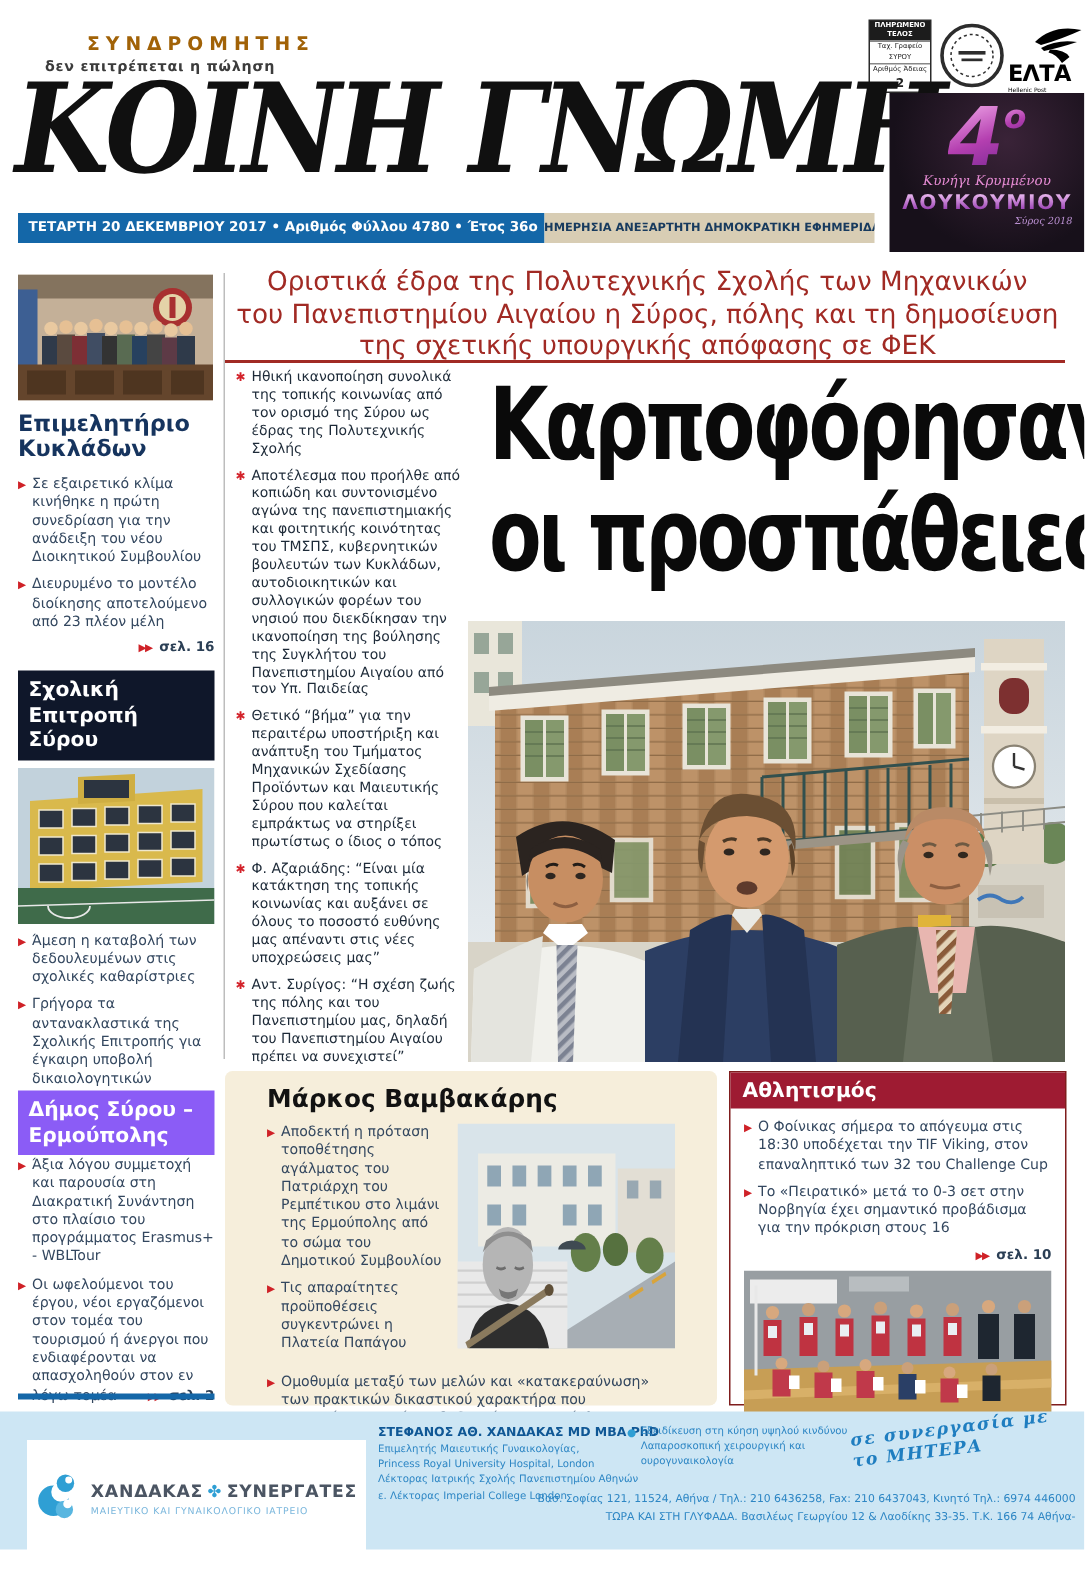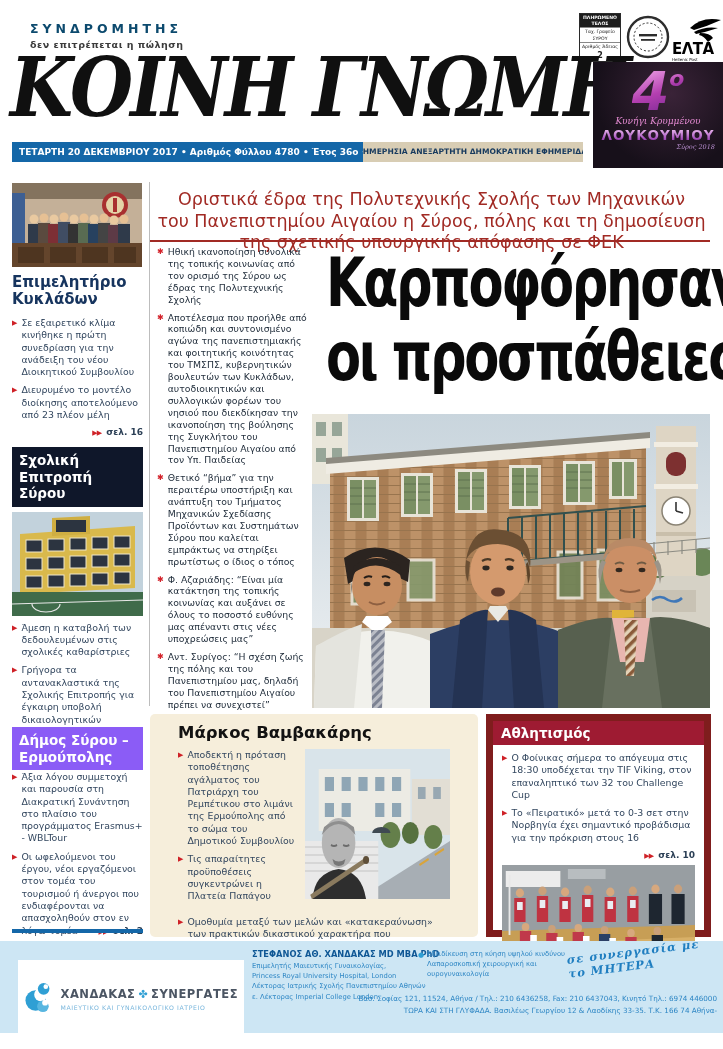--- a/index.html
+++ b/index.html
@@ -1,21 +1,21 @@
 <!DOCTYPE html>
 <html lang="el"><head>
 <meta charset="utf-8">
 <style>
   html,body{margin:0;padding:0;background:#fff;}
   .page{position:relative;width:723px;height:1049px;background:#fff;overflow:hidden;
         font-family:"DejaVu Sans",sans-serif;-webkit-font-smoothing:antialiased;}
   .abs{position:absolute;}
 
   
-  .subscriber-label{color:#0c4a6e;font-weight:bold;font-size:12.5px;letter-spacing:4px;}
+  .subscriber-label{color:#a16207;font-weight:bold;font-size:12.5px;letter-spacing:4px;margin-left:28px;}
   .subscriber-note{color:#3c3c3c;font-weight:bold;font-size:9.5px;letter-spacing:.5px;margin-top:3px;}
   .masthead{font-family:"DejaVu Serif",serif;font-style:italic;font-weight:bold;font-size:74px;
             letter-spacing:-3px;color:#101010;white-space:nowrap;line-height:92px;
             transform:scale(.98,1.12);transform-origin:left bottom;}
   .paidbox{width:40px;height:47px;border:1px solid #2a2a2a;background:#fff;font-size:4.6px;
            color:#222;text-align:center;line-height:1.25;}
   .paidbox .pb-head{background:#1c1c1c;color:#fff;font-weight:bold;padding:1px 0;font-size:4.6px;}
   .paidbox .pb-row{border-top:1px solid #888;padding:1px 0;}
   .paidbox .pb-num{font-size:8px;font-weight:bold;}
   .elta-label{font-weight:bold;font-size:15px;color:#000;letter-spacing:-.5px;line-height:1;}
@@ -62,21 +62,21 @@
   .photo-frame{display:block;width:100%;}
   .blue-rule{background:#1467a8;height:4px;}
 
   
   .vam-box{background:#f6eedb;border-radius:5px;padding:9px 28px;box-sizing:border-box;}
   .vam-title{font-weight:bold;font-size:16.5px;color:#121212;margin-bottom:7px;}
   .vam-row{display:flex;}
   .vam-bullets{width:118px;flex:none;}
   .vam-photo{flex:1;margin-left:9px;height:150px;}
   .vam-wide{margin-top:7px;}
-  .sports-box{background:#fff;border:7px solid #7f1d1d;box-sizing:border-box;}
+  .sports-box{background:#fff;border:1px solid #7f1d1d;box-sizing:border-box;}
   .sports-head{background:#9e1b32;color:#fff;font-weight:bold;font-size:13.5px;padding:4px 8px;}
   .sports-inner{padding:7px 9px 6px 9px;}
   .sports-photo{margin-top:5px;height:104px;}
 
   
   .banner{background:#cde6f4;}
   .logobox{background:#fff;display:flex;align-items:center;box-sizing:border-box;padding:4px 6px;}
   .logo-texts{margin-left:6px;}
   .logo-name{font-weight:bold;font-size:11.5px;color:#4b5563;letter-spacing:.5px;white-space:nowrap;}
   .logo-cross{color:#2f9fd4;font-size:11px;margin:0 3px;}
@@ -141,21 +141,21 @@
   <div class="abs adbox" style="left:593px;top:62px;width:130px;height:106px;">
     <div style="display:flex;justify-content:center;align-items:flex-start;">
       <span class="ad-big">4</span>
       <span class="ad-big" style="font-size:22px;line-height:30px;">ο</span>
     </div>
     <div class="ad-script">Κυνήγι Κρυμμένου</div>
     <div class="ad-word">ΛΟΥΚΟΥΜΙΟΥ</div>
     <div class="ad-sub">Σύρος 2018</div>
   </div>
 
-  <div class="abs kicker" style="left:150px;top:189px;width:563px;">
+  <div class="abs kicker" style="left:150px;top:178px;width:563px;">
     <div>Οριστικά έδρα της Πολυτεχνικής Σχολής των Μηχανικών</div>
     <div>του Πανεπιστημίου Αιγαίου η Σύρος, πόλης και τη δημοσίευση</div>
     <div>της σχετικής υπουργικής απόφασης σε ΦΕΚ</div>
   </div>
   <div class="abs red-rule" style="left:150px;top:240px;width:560px;"></div>
 
   <div class="abs" style="left:149px;top:182px;width:1px;height:524px;background:#bdbdbd;"></div>
 
   <div class="abs" style="left:12px;top:183px;width:130px;height:84px;">
     <svg class="photo-frame" width="130" height="84" viewBox="0 0 130 84">
@@ -276,21 +276,21 @@
     <div class="b-item">
       <span class="star">✱</span>
       <span class="mid-text">Ηθική ικανοποίηση συνολικά της τοπικής κοινωνίας από τον ορισμό της Σύρου ως έδρας της Πολυτεχνικής Σχολής</span>
     </div>
     <div class="b-item">
       <span class="star">✱</span>
       <span class="mid-text">Αποτέλεσμα που προήλθε από κοπιώδη και συντονισμένο αγώνα της πανεπιστημιακής και φοιτητικής κοινότητας του ΤΜΣΠΣ, κυβερνητικών βουλευτών των Κυκλάδων, αυτοδιοικητικών και συλλογικών φορέων του νησιού που διεκδίκησαν την ικανοποίηση της βούλησης της Συγκλήτου του Πανεπιστημίου Αιγαίου από τον Υπ. Παιδείας</span>
     </div>
     <div class="b-item">
       <span class="star">✱</span>
-      <span class="mid-text">Θετικό “βήμα” για την περαιτέρω υποστήριξη και ανάπτυξη του Τμήματος Μηχανικών Σχεδίασης Προϊόντων και Συστημάτων Σύρου που καλείται εμπράκτως να στηρίξει πρωτίστως ο ίδιος ο τόπος</span>
+      <span class="mid-text">Θετικό “βήμα” για την περαιτέρω υποστήριξη και ανάπτυξη του Τμήματος Μηχανικών Σχεδίασης Προϊόντων και Μαιευτικής Σύρου που καλείται εμπράκτως να στηρίξει πρωτίστως ο ίδιος ο τόπος</span>
     </div>
     <div class="b-item">
       <span class="star">✱</span>
       <span class="mid-text">Φ. Αζαριάδης: “Είναι μία κατάκτηση της τοπικής κοινωνίας και αυξάνει σε όλους το ποσοστό ευθύνης μας απέναντι στις νέες υποχρεώσεις μας”</span>
     </div>
     <div class="b-item">
       <span class="star">✱</span>
       <span class="mid-text">Αντ. Συρίγος: “Η σχέση ζωής της πόλης και του Πανεπιστημίου μας, δηλαδή του Πανεπιστημίου Αιγαίου πρέπει να συνεχιστεί”</span>
     </div>
     <div class="b-item">

